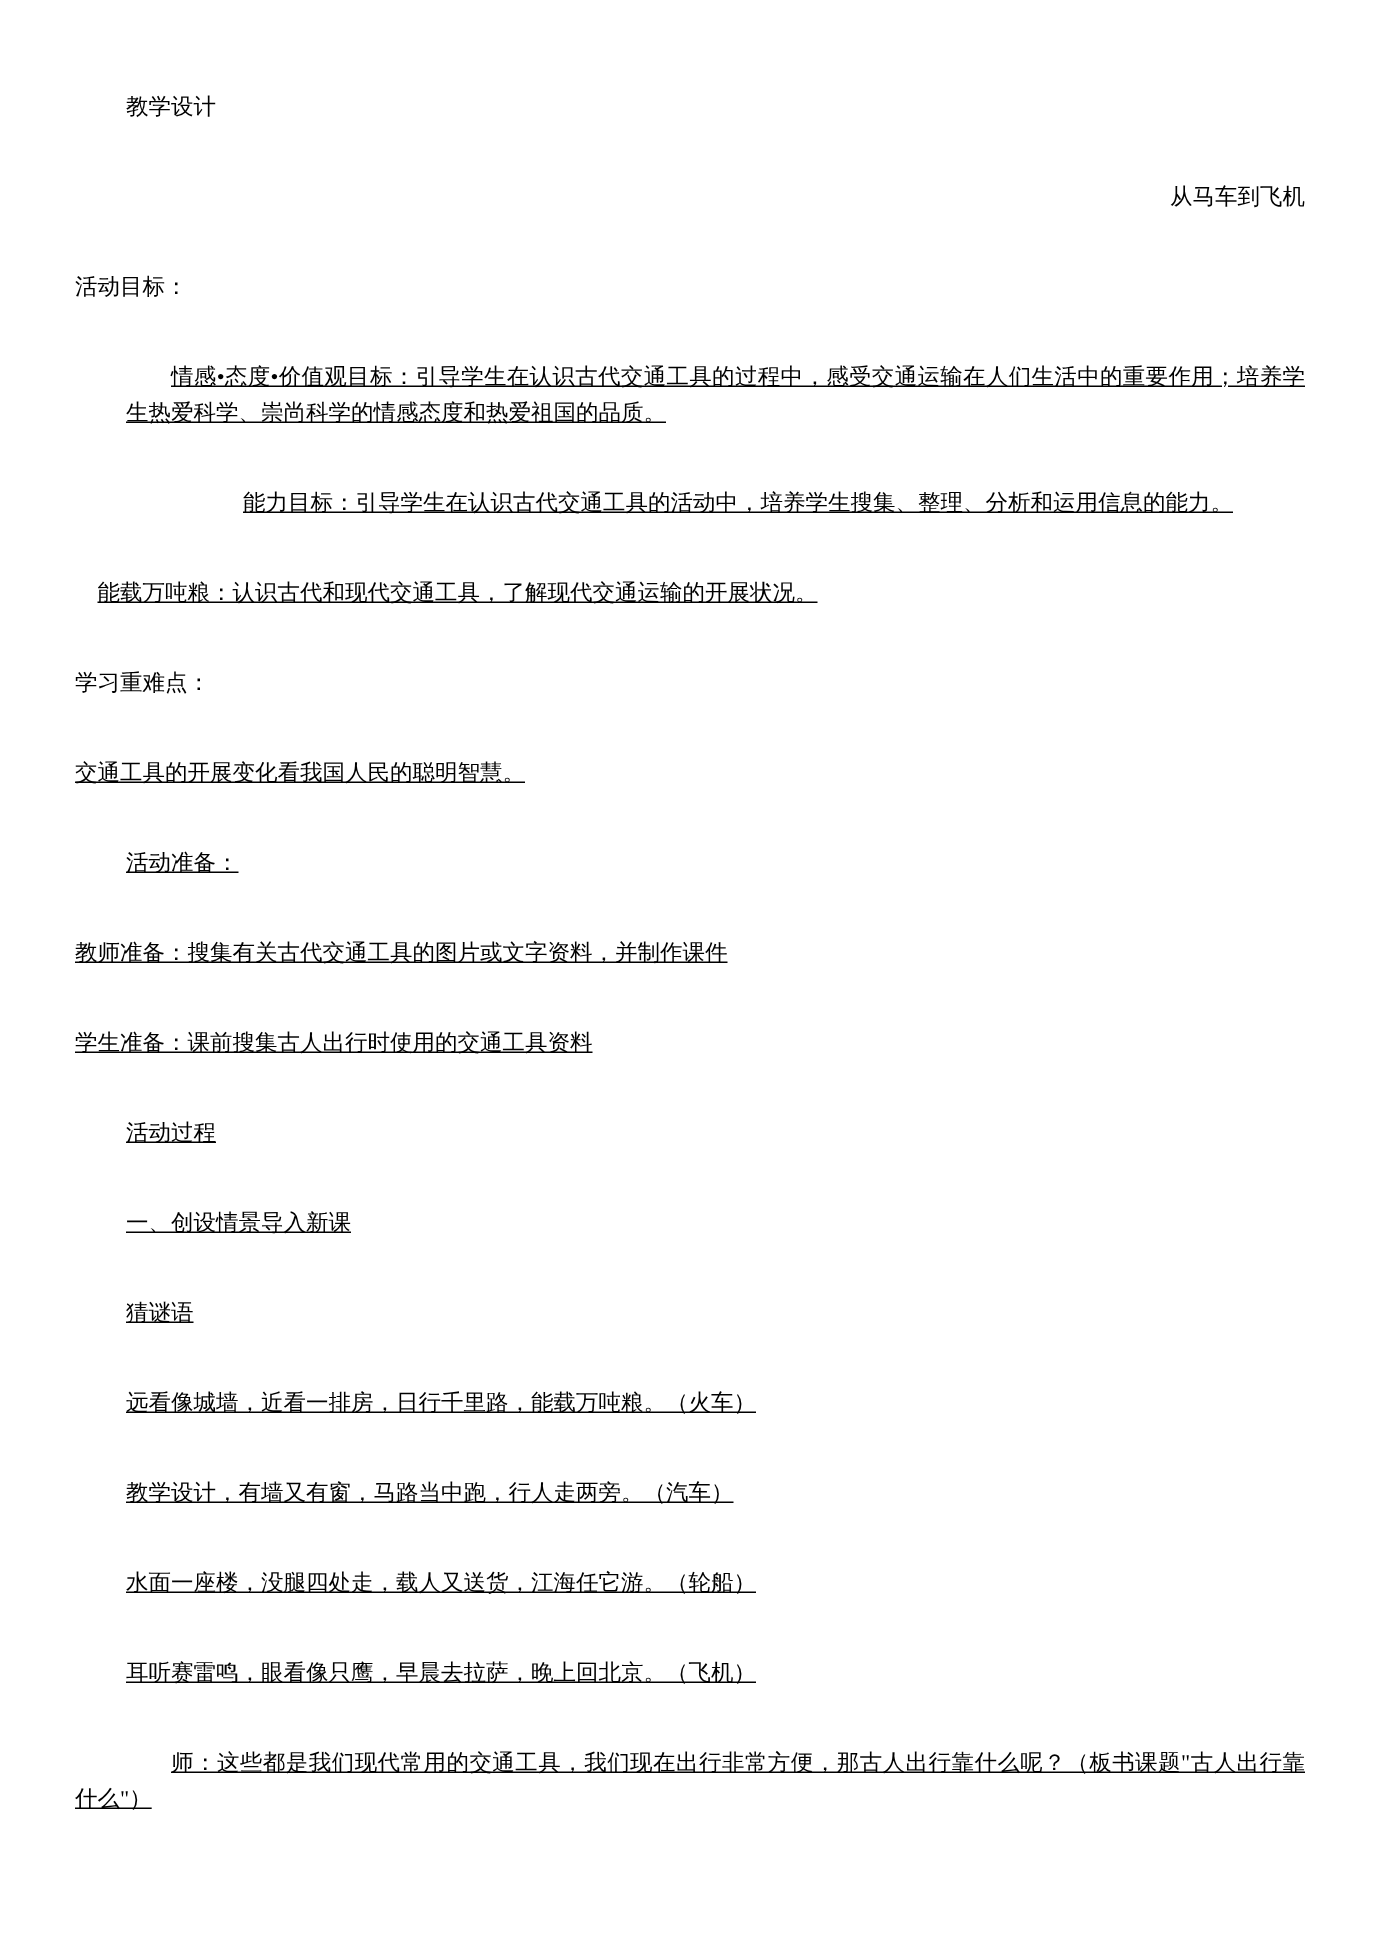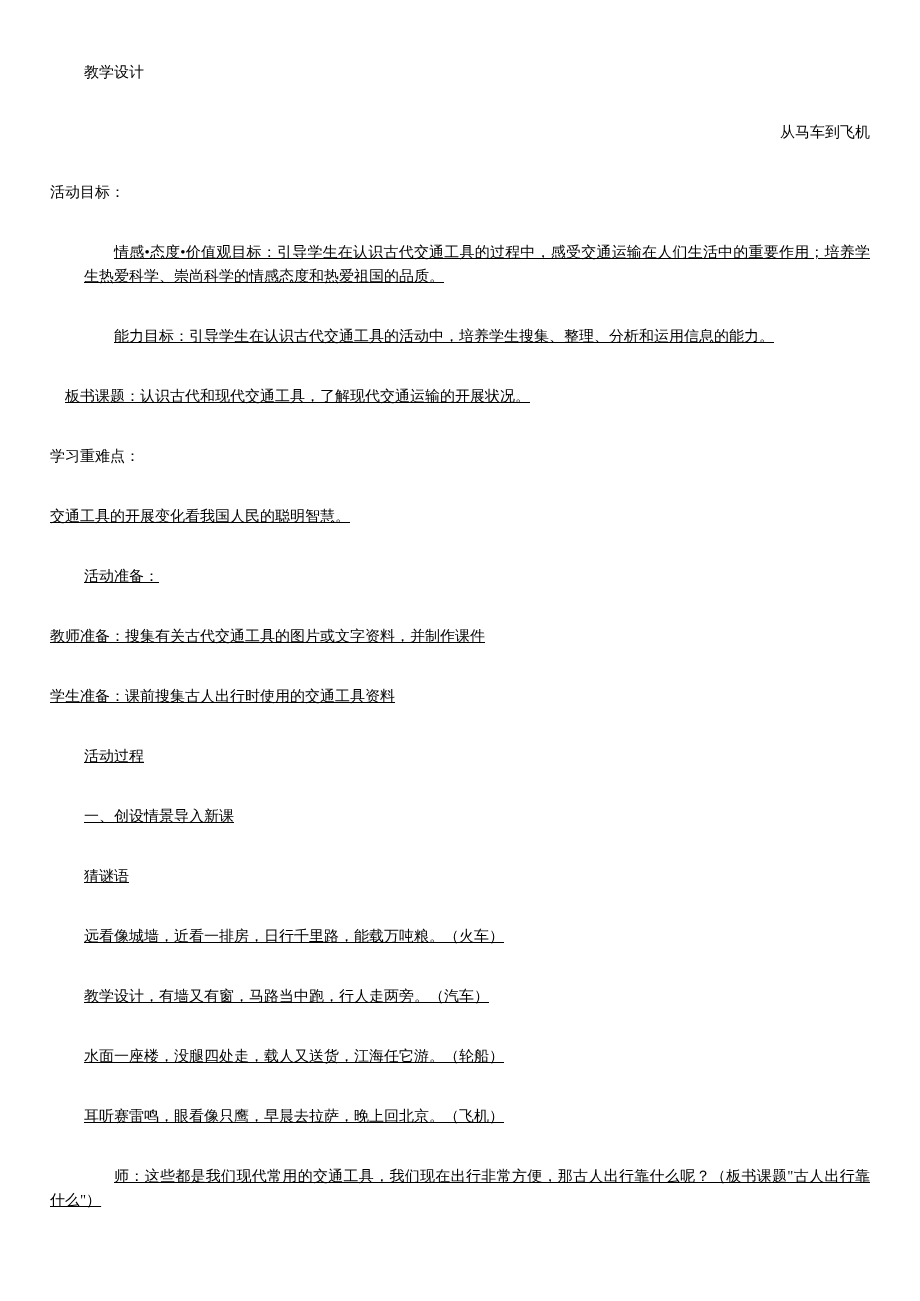--- a/index.html
+++ b/index.html
@@ -27,20 +27,21 @@
     .heading {
       margin-bottom: 36px;
       margin-top: 27px;
     }
     .para {
       margin-bottom: 36px;
       text-decoration: underline;
     }
     .indent-1 {
       text-indent: 2em;
+      text-align: center;
     }
     .indent-2 {
       padding-left: 34px;
     }
     .indent-3 {
       text-indent: 1em;
     }
     .justify {
       text-align: justify;
     }
@@ -54,21 +55,21 @@
 <div class="section-label">教学设计</div>
 
 <div class="title">从马车到飞机</div>
 
 <div class="heading">活动目标：</div>
 
 <div class="para justify indent-1" style="padding-left:34px; text-indent:2em;">情感•态度•价值观目标：引导学生在认识古代交通工具的过程中，感受交通运输在人们生活中的重要作用；培养学生热爱科学、崇尚科学的情感态度和热爱祖国的品质。</div>
 
 <div class="para indent-2 indent-1" style="padding-left:34px; text-indent:2em;">能力目标：引导学生在认识古代交通工具的活动中，培养学生搜集、整理、分析和运用信息的能力。</div>
 
-<div class="para indent-3">板书课题：认识古代和现代交通工具，了解现代交通运输的开展状况。</div>
+<div class="para indent-3">能载万吨粮：认识古代和现代交通工具，了解现代交通运输的开展状况。</div>
 
 <div class="heading">学习重难点：</div>
 
 <div class="para">交通工具的开展变化看我国人民的聪明智慧。</div>
 
 <div class="para indent-2">活动准备：</div>
 
 <div class="para">教师准备：搜集有关古代交通工具的图片或文字资料，并制作课件</div>
 
 <div class="para">学生准备：课前搜集古人出行时使用的交通工具资料</div>

